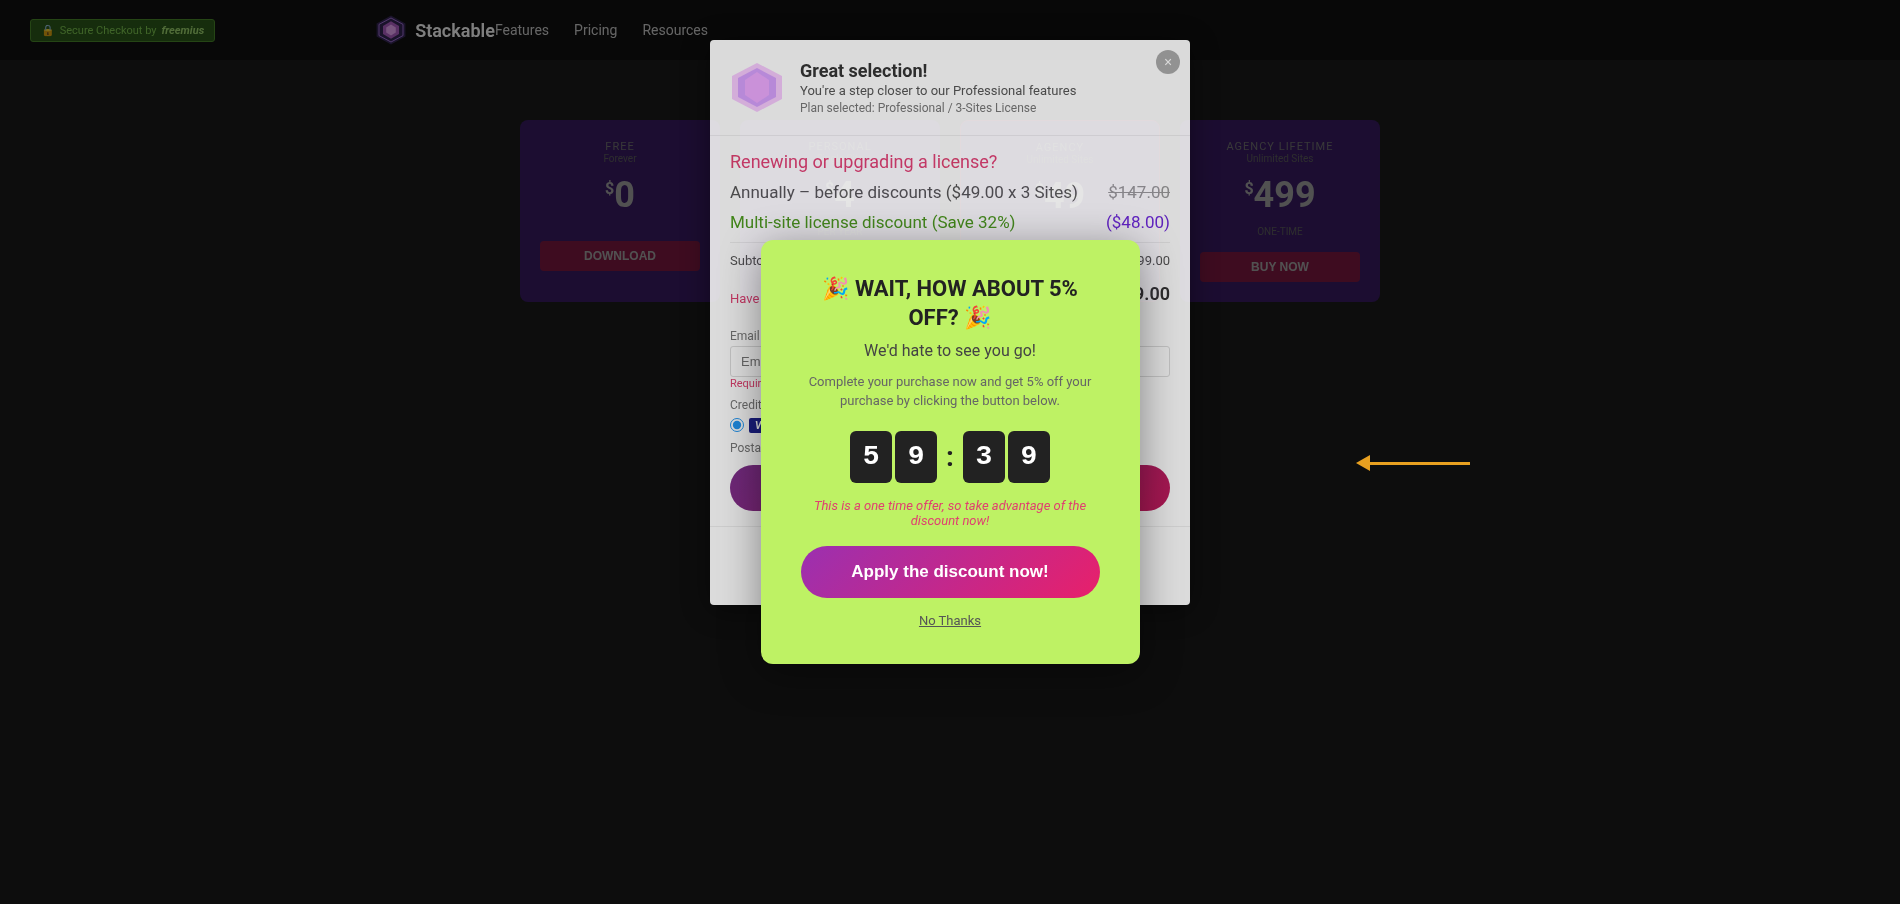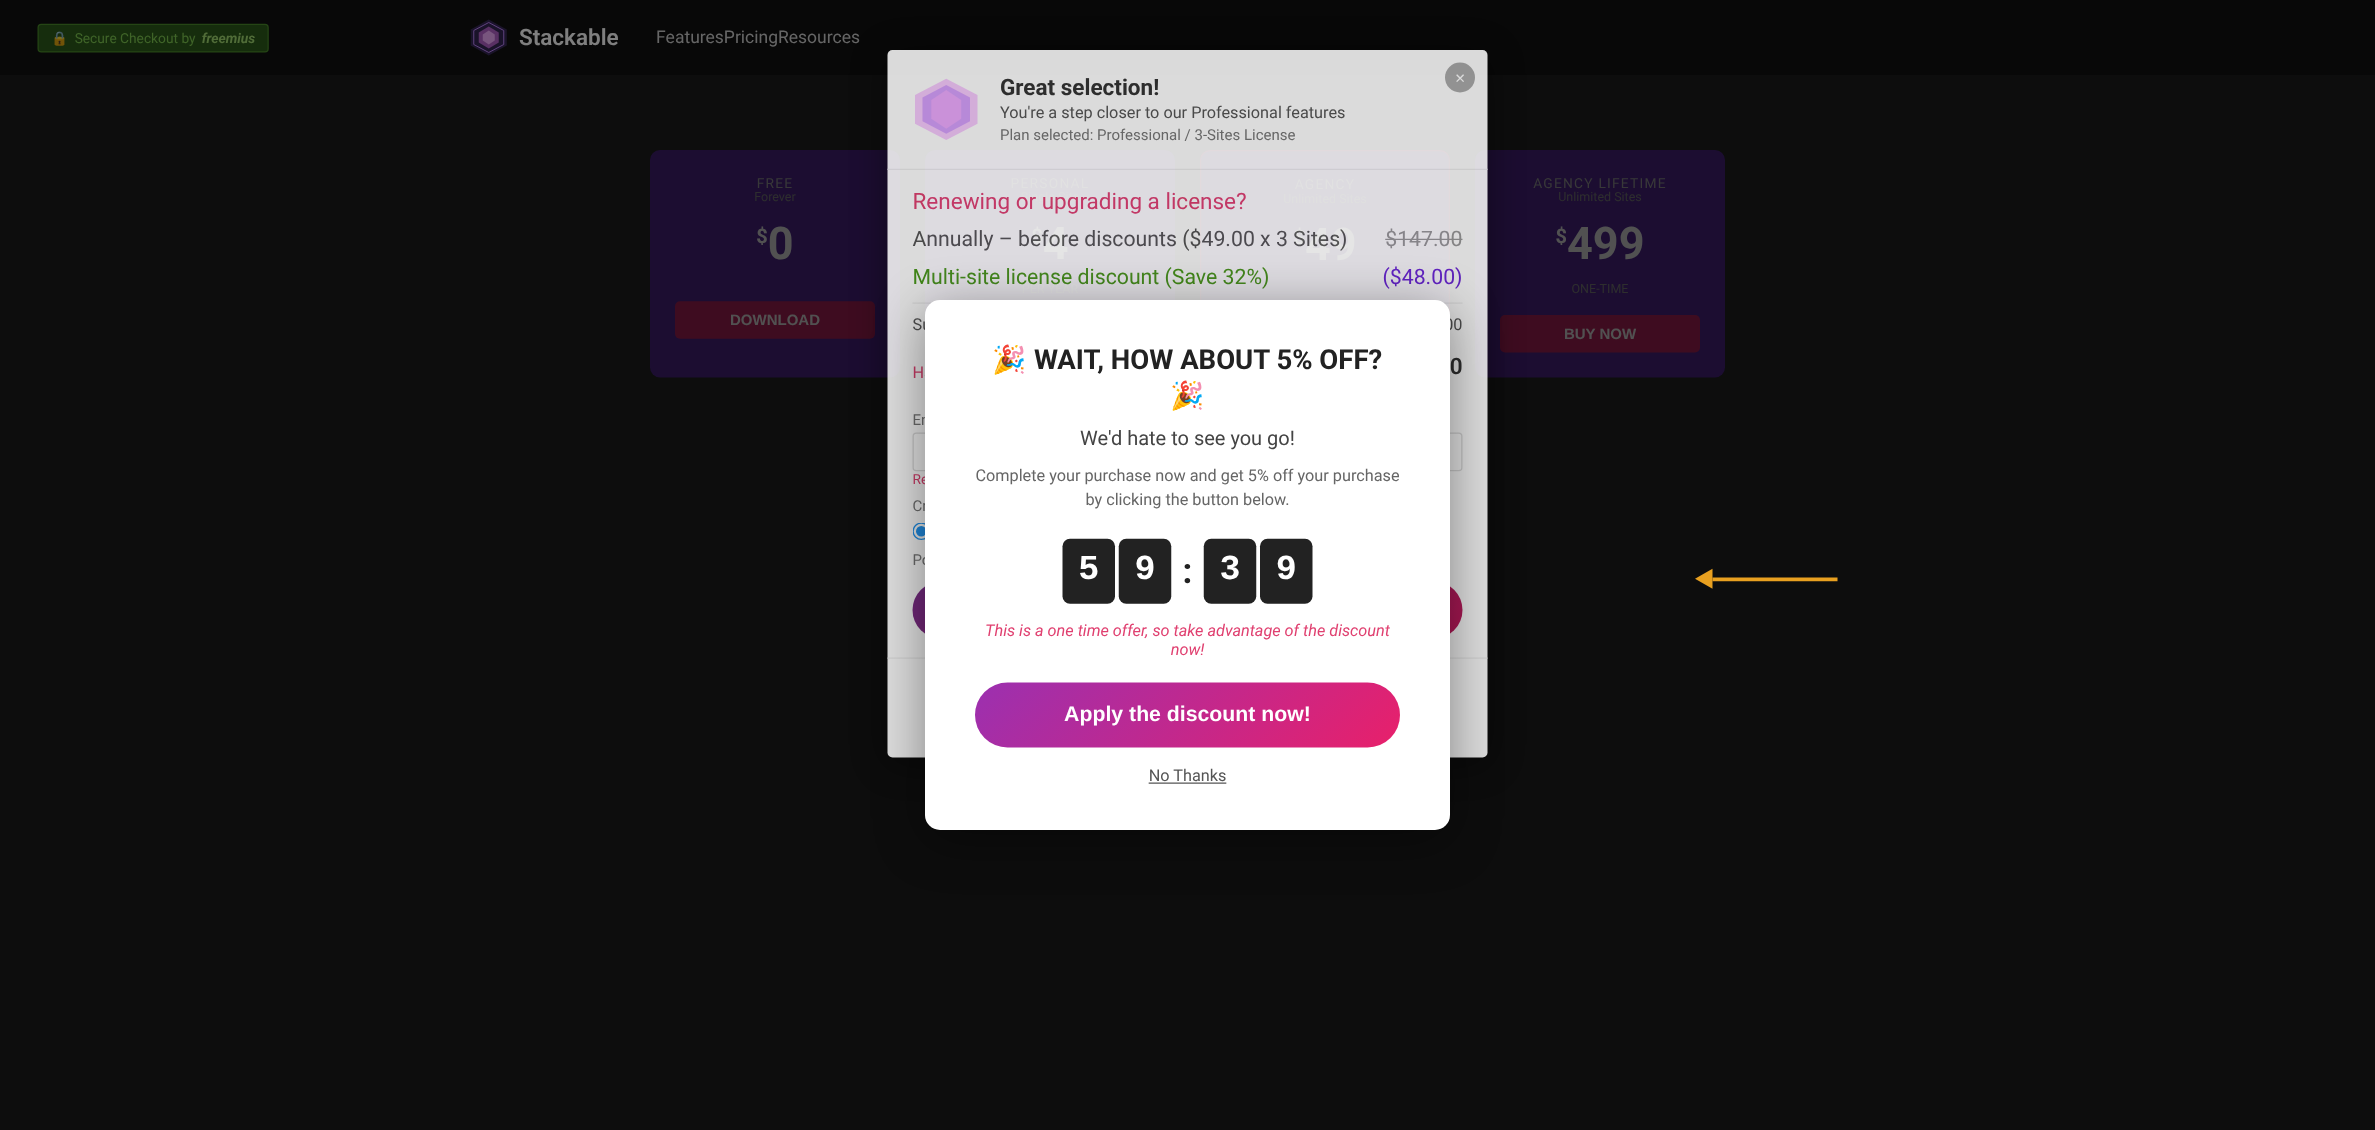--- a/index.html
+++ b/index.html
@@ -52,21 +52,21 @@
       color: #fff;
       font-size: 18px;
       font-weight: 600;
     }
     .brand-logo {
       width: 32px;
       height: 32px;
     }
     .nav-links {
       display: flex;
-      margin-left: 30px;
+      gap: 25px;
       color: #ccc;
       font-size: 14px;
     }
     .nav-links span { color: #ccc; cursor: pointer; }
 
     
     .bg-pricing {
       position: absolute;
       top: 120px;
       left: 0; right: 0;
@@ -257,24 +257,24 @@
     
     .popup-overlay {
       position: absolute;
       top: 0; left: 0; right: 0; bottom: 0;
       z-index: 20;
       display: flex;
       align-items: center;
       justify-content: center;
     }
     .popup-modal {
-      background: #ffffff;
+      background: #bef264;
       border-radius: 12px;
       padding: 35px 40px;
-      width: 420px;
+      width: 379px;
       text-align: center;
       box-shadow: 0 8px 40px rgba(0,0,0,0.4);
       position: relative;
     }
     .popup-title {
       font-size: 22px;
       font-weight: 700;
       color: #222;
       margin-bottom: 8px;
       line-height: 1.3;

